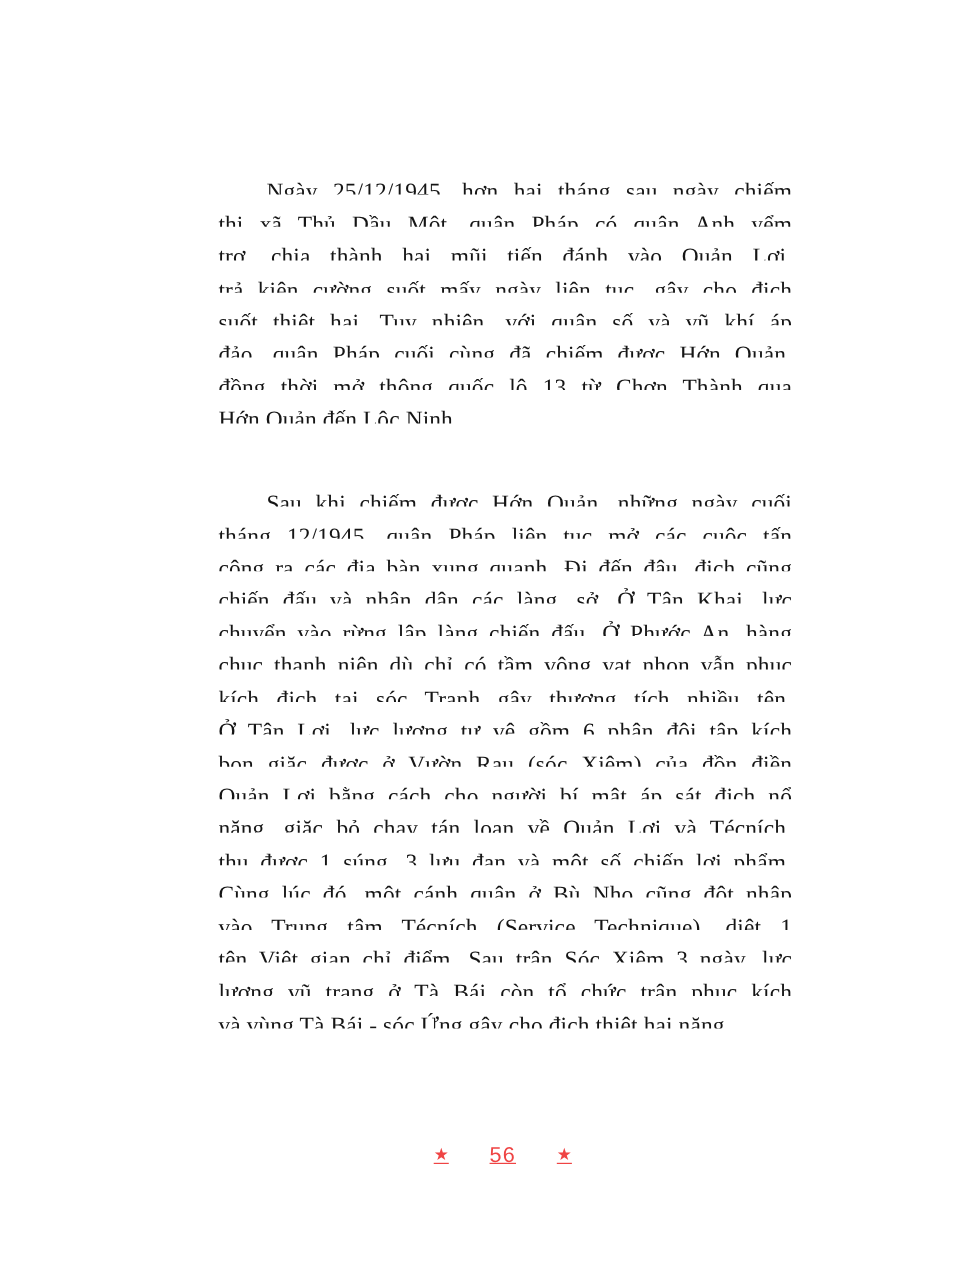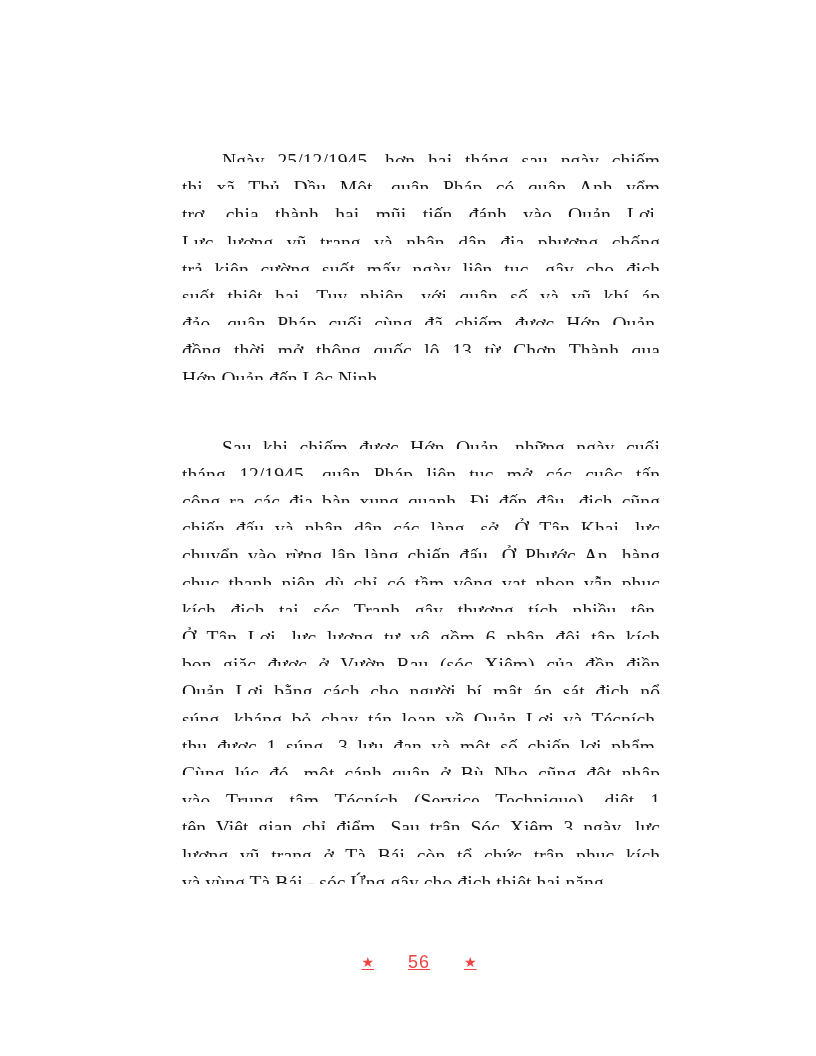--- a/index.html
+++ b/index.html
@@ -66,39 +66,38 @@
 </head>
 <body>
 
 <div class="page">
 
   <div class="text-block">
       <div class="paragraph">
         <div class="line first">Ngày 25/12/1945, hơn hai tháng sau ngày chiếm</div>
         <div class="line">thị xã Thủ Dầu Một, quân Pháp có quân Anh yểm</div>
         <div class="line">trợ, chia thành hai mũi tiến đánh vào Quản Lợi.</div>
-        <div class="line">Lực lượng vũ trang và nhân dân địa phương chống</div>
         <div class="line">trả kiên cường suốt mấy ngày liên tục, gây cho địch</div>
         <div class="line">suốt thiệt hại. Tuy nhiên, với quân số và vũ khí áp</div>
         <div class="line">đảo, quân Pháp cuối cùng đã chiếm được Hớn Quản,</div>
         <div class="line">đồng thời mở thông quốc lộ 13 từ Chơn Thành qua</div>
         <div class="line last">Hớn Quản đến Lộc Ninh.</div>
       </div>
       <div class="paragraph">
         <div class="line first">Sau khi chiếm được Hớn Quản, những ngày cuối</div>
         <div class="line">tháng 12/1945, quân Pháp liên tục mở các cuộc tấn</div>
         <div class="line">công ra các địa bàn xung quanh. Đi đến đâu, địch cũng</div>
         <div class="line">chiến đấu và nhân dân các làng, sở. Ở Tân Khai, lực</div>
         <div class="line">chuyển vào rừng lập làng chiến đấu. Ở Phước An, hàng</div>
         <div class="line">chục thanh niên dù chỉ có tầm vông vạt nhọn vẫn phục</div>
         <div class="line">kích địch tại sóc Tranh gây thương tích nhiều tên.</div>
         <div class="line">Ở Tân Lợi, lực lượng tự vệ gồm 6 phân đội tập kích</div>
         <div class="line">bọn giặc được ở Vườn Rau (sóc Xiêm) của đồn điền</div>
         <div class="line">Quản Lợi bằng cách cho người bí mật áp sát địch nổ</div>
-        <div class="line">súng, kháng bỏ chạy tán loạn về Quản Lợi và Técních,</div>
+        <div class="line">nặng, giặc bỏ chạy tán loạn về Quản Lợi và Técních,</div>
         <div class="line">thu được 1 súng, 3 lựu đạn và một số chiến lợi phẩm.</div>
         <div class="line">Cùng lúc đó, một cánh quân ở Bù Nho cũng đột nhập</div>
         <div class="line">vào Trung tâm Técních (Service Technique), diệt 1</div>
         <div class="line">tên Việt gian chỉ điểm. Sau trận Sóc Xiêm 3 ngày, lực</div>
         <div class="line">lượng vũ trang ở Tà Bái còn tổ chức trận phục kích</div>
         <div class="line last">và vùng Tà Bái - sóc Ứng gây cho địch thiệt hại nặng.</div>
       </div>
     </div>
 
   <div class="footer">

